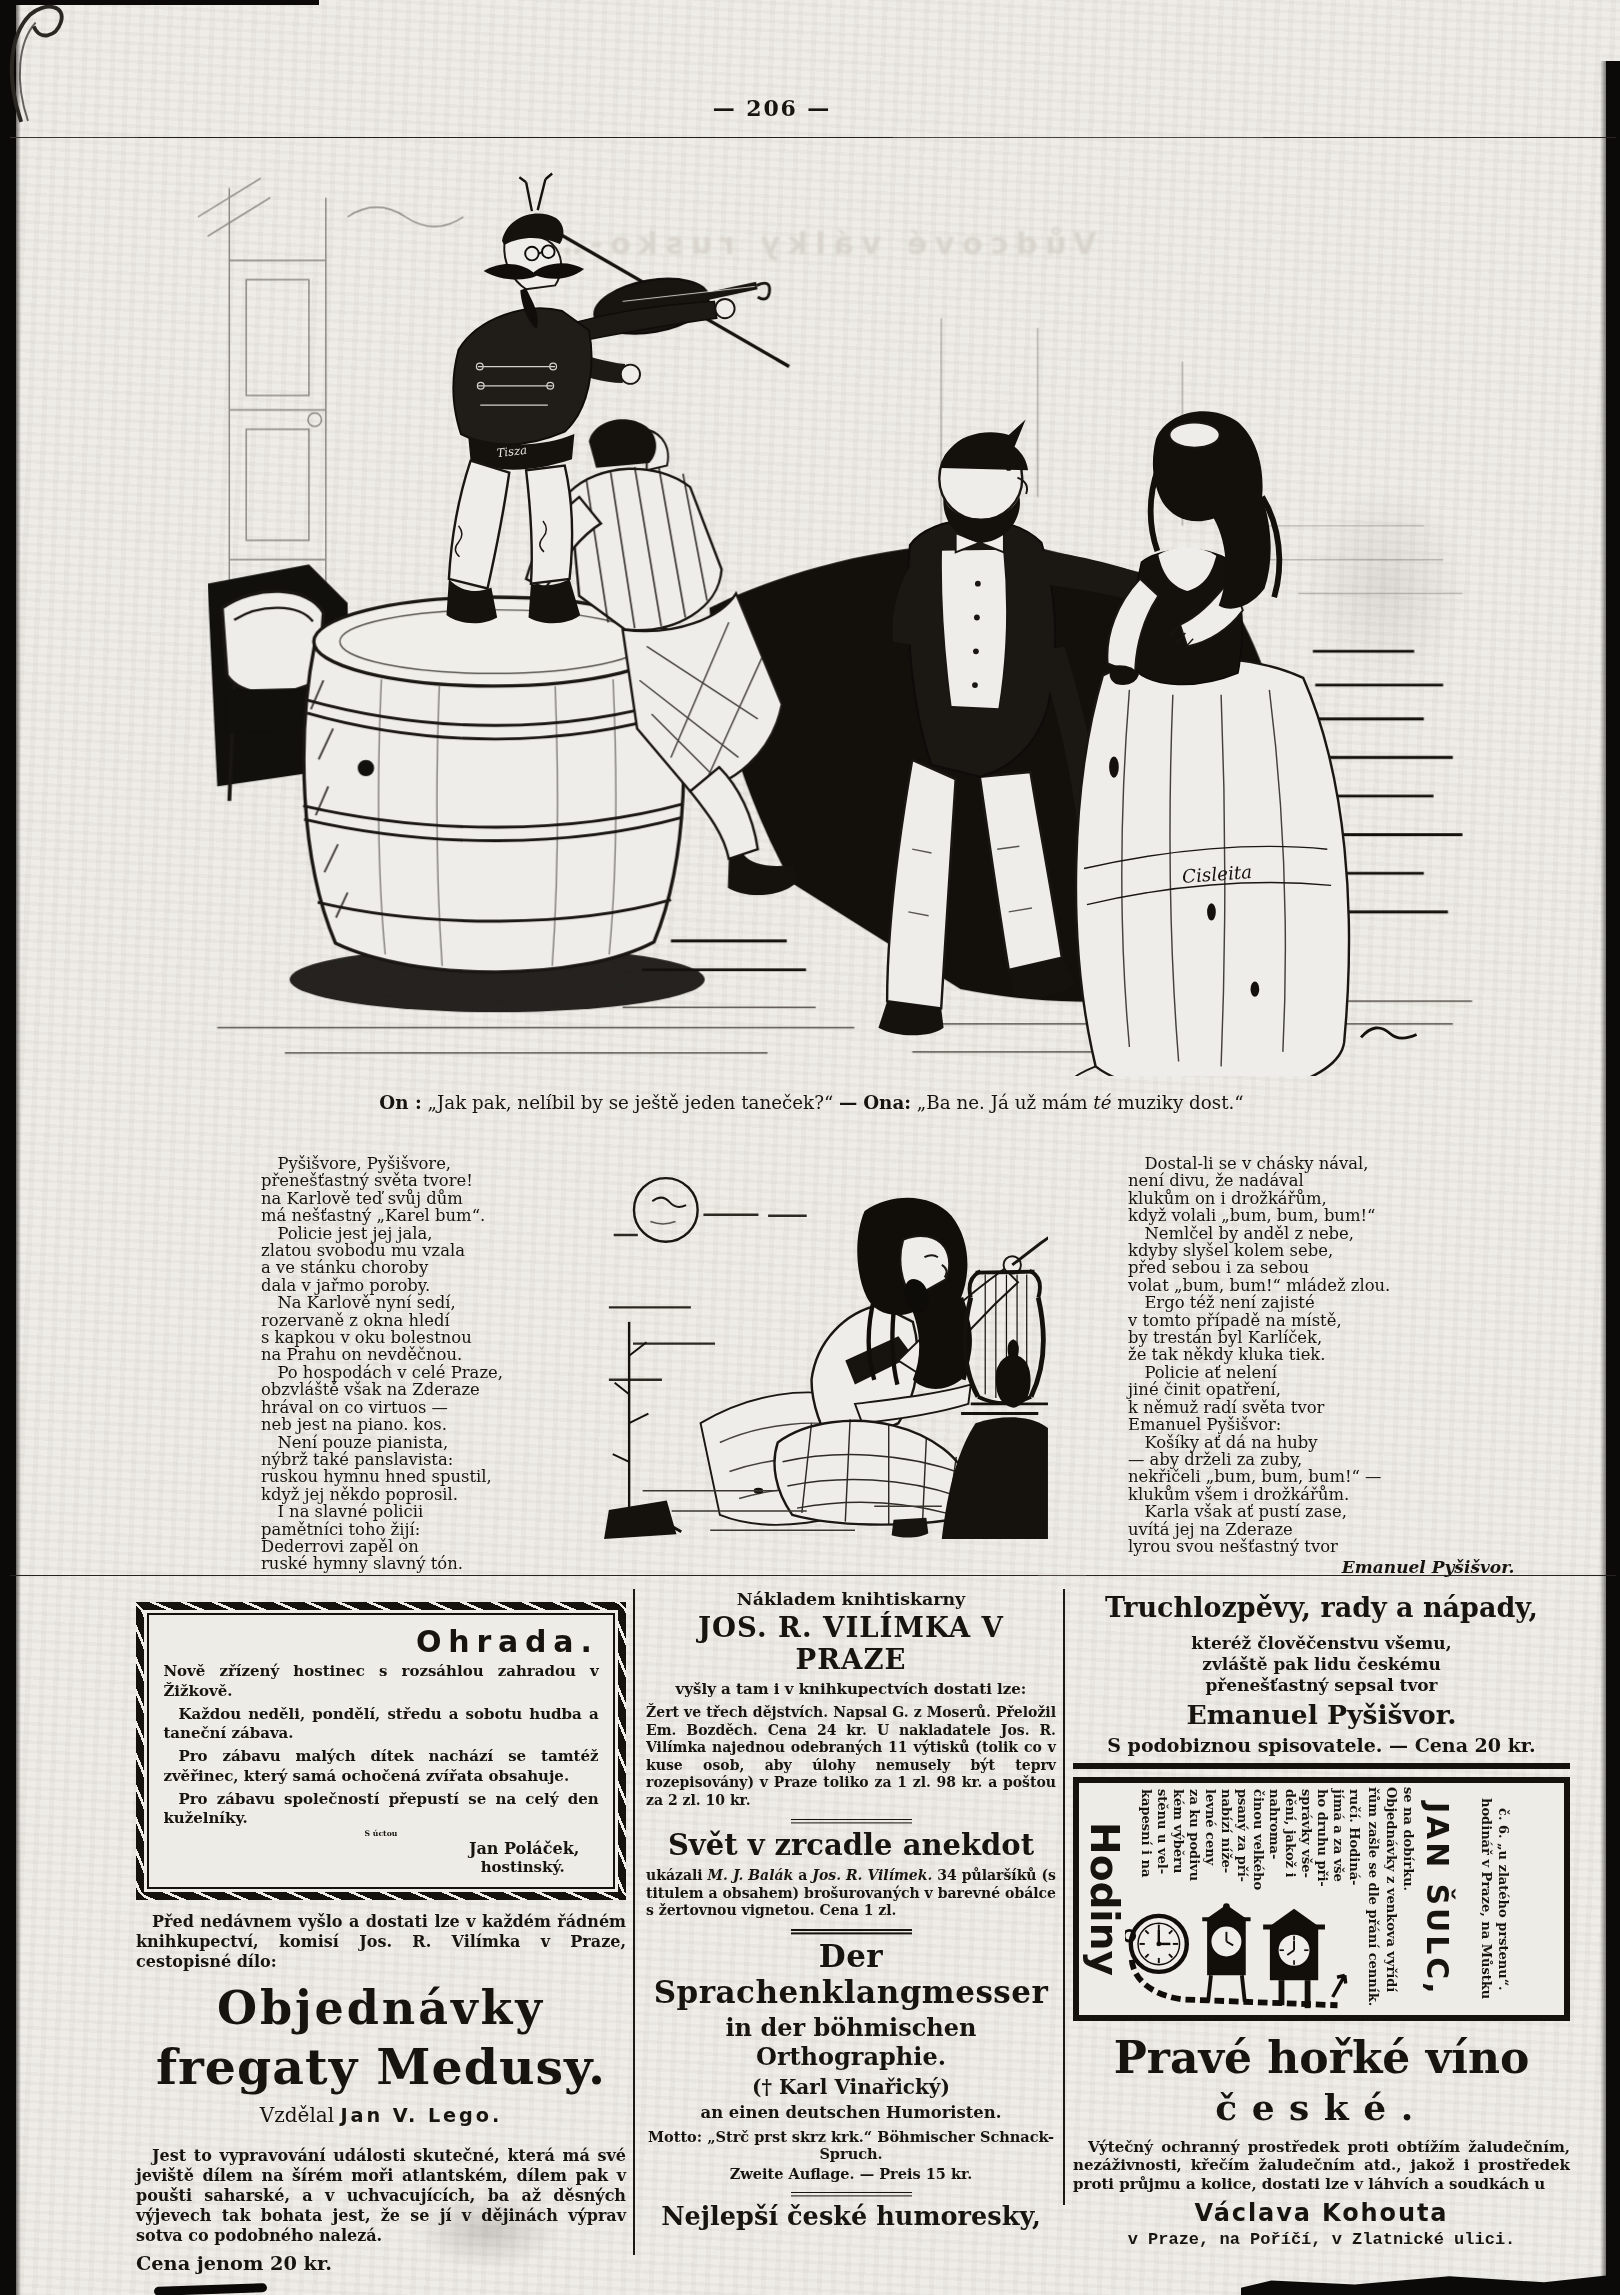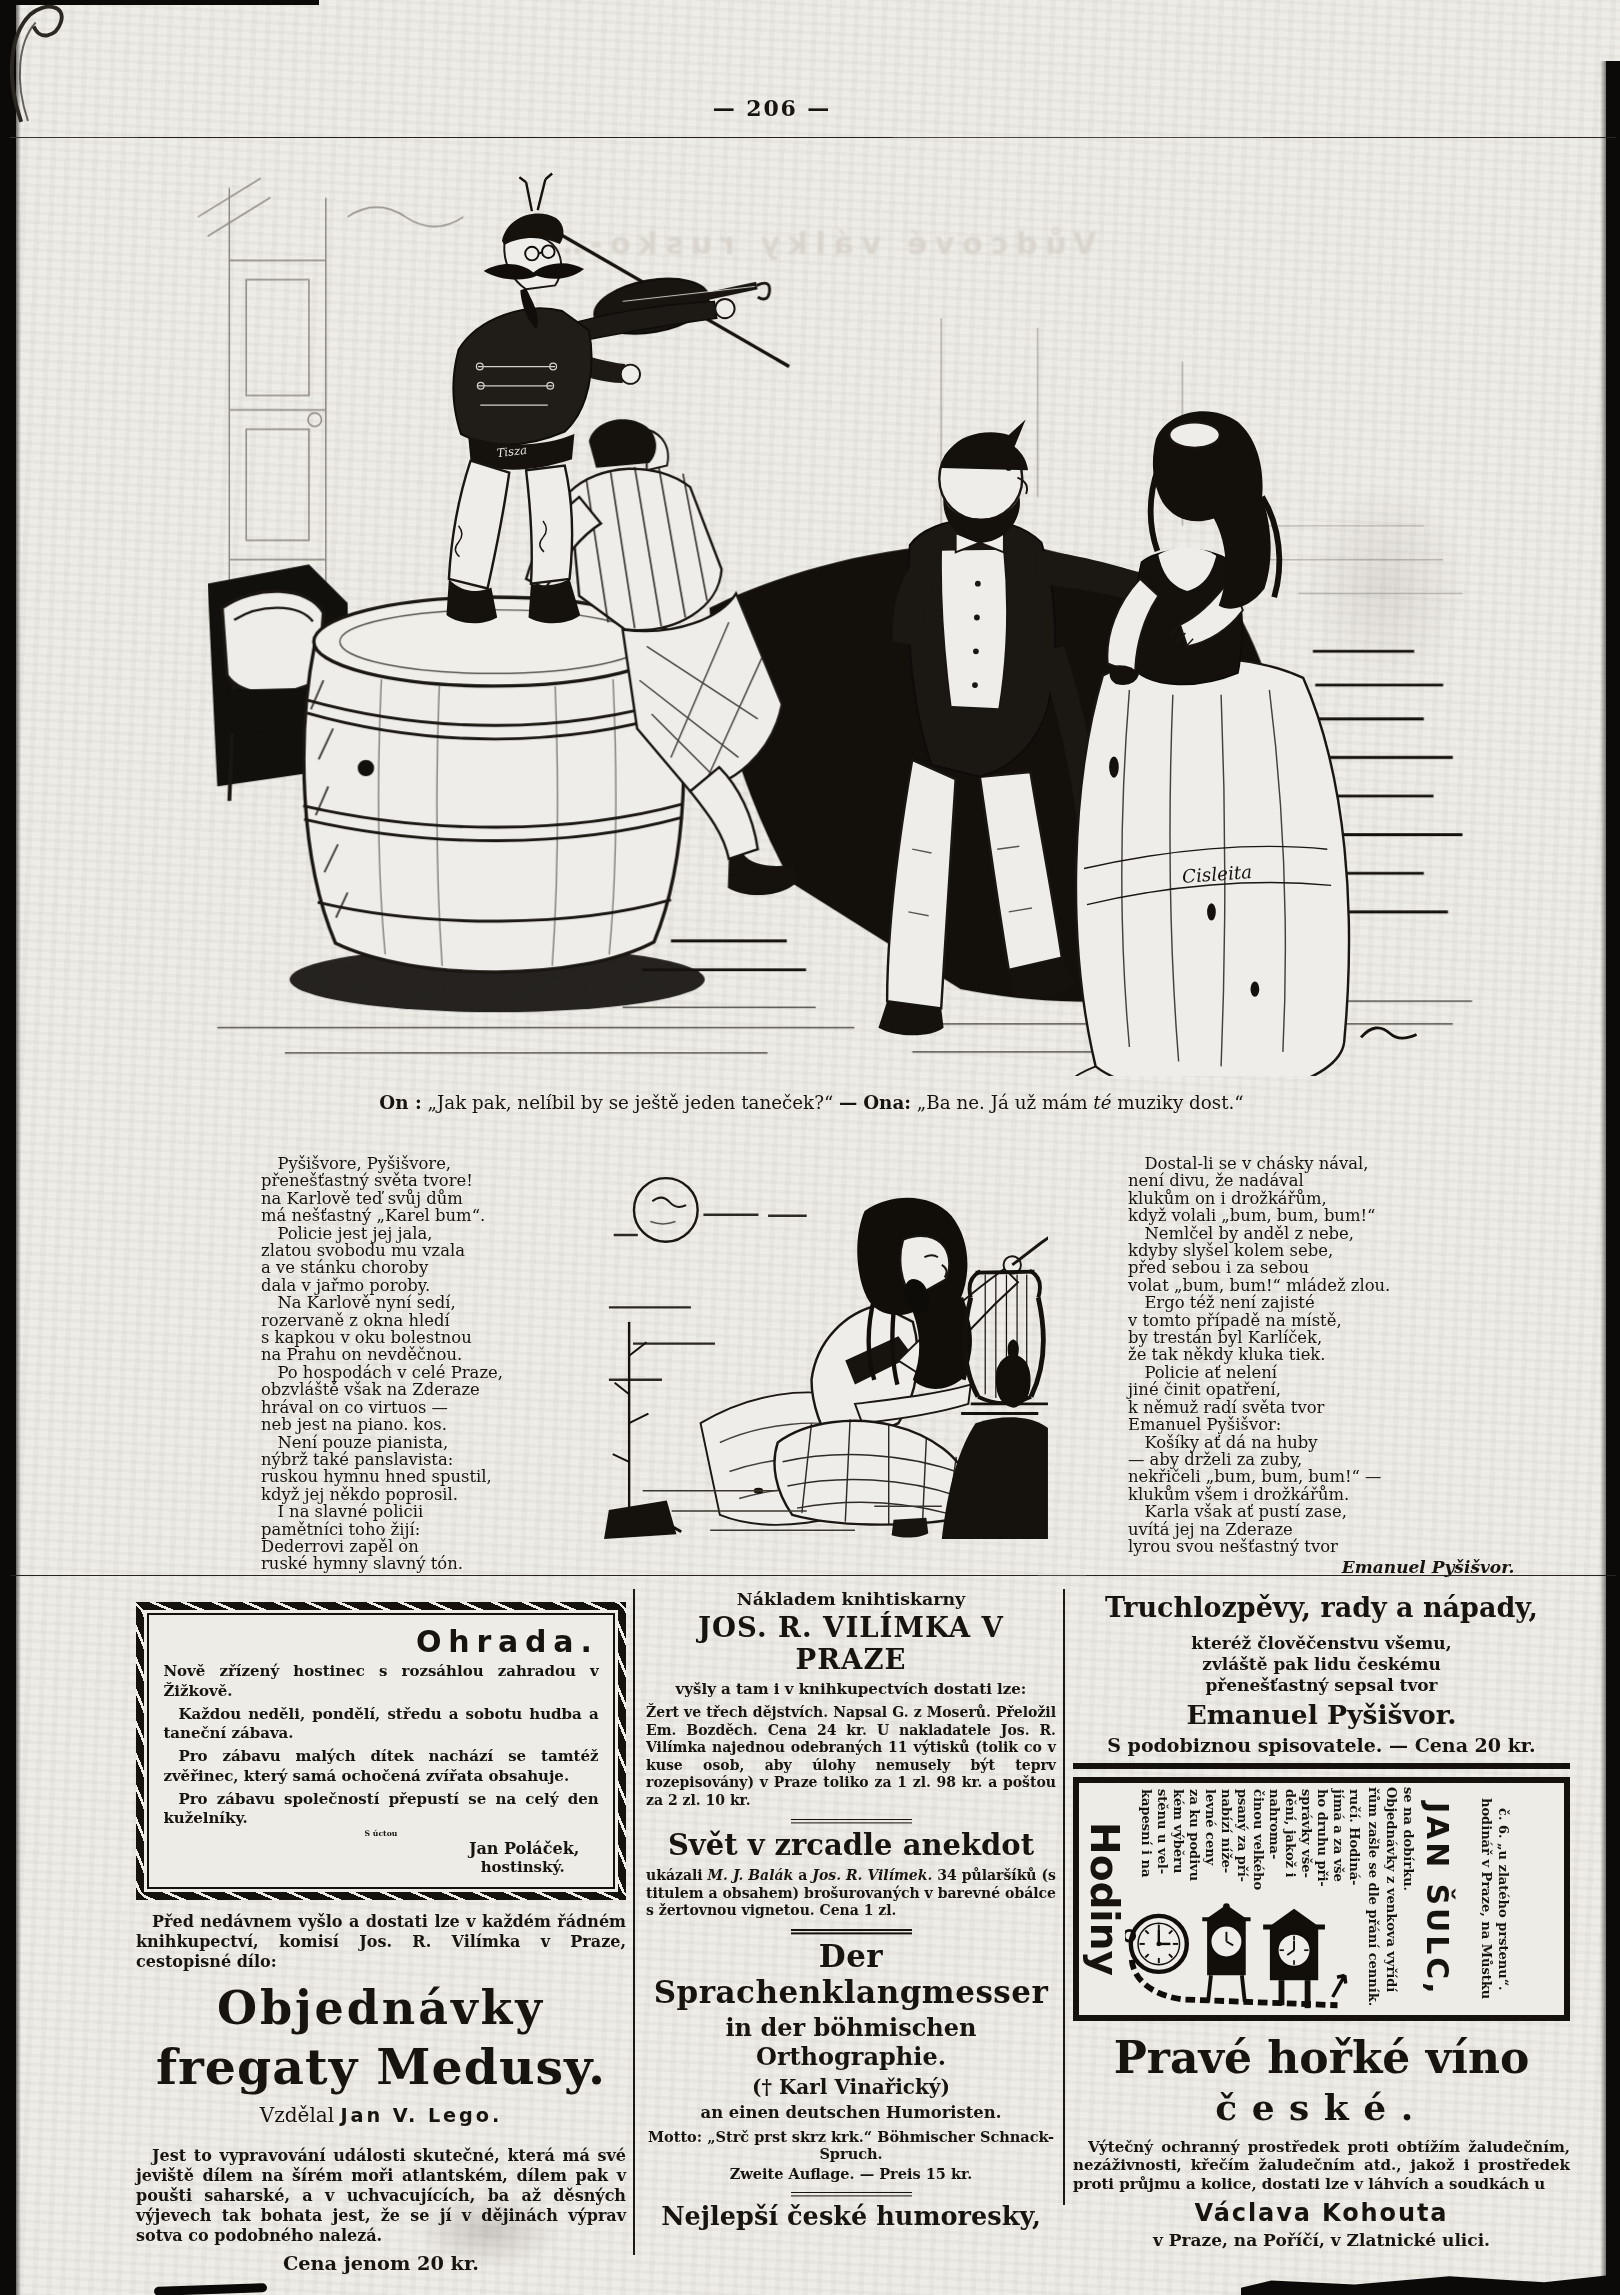--- a/index.html
+++ b/index.html
@@ -69,21 +69,21 @@
   .ohrada .regards{display:block;text-align:center;font-weight:700;}
   .ohrada-sig{ text-align:right;font-size:16px;font-weight:800;padding-right:19.3px;margin-top:1.9px;}
   .ohrada-role{text-align:right;font-size:15px;font-weight:700;padding-right:34px;}
   
   .medusa-intro{margin-top:12.6px;font-size:16px;line-height:20px;text-align:justify;font-weight:700;}
   .t-zt{margin-top:8.7px;text-align:center;font-size:46px;font-weight:700;letter-spacing:2.9px;}
   .t-fm{margin-top:2.9px;text-align:center;font-size:49px;font-weight:800;letter-spacing:1px;}
   .t-vz{margin-top:6.8px;text-align:center;font-size:20px;}
   .t-vz .b{font-weight:800;letter-spacing:2.9px;font-family:"DejaVu Sans","Liberation Sans",sans-serif;font-size:19.3px;}
   .medusa-body{margin-top:19px;font-size:16px;line-height:20px;text-align:justify;font-weight:700;}
-  .medusa-price{margin-top:5.8px;text-align:center;font-size:19.3px;font-weight:800;}
+  .medusa-price{margin-top:5.8px;text-align:left;font-size:19.3px;font-weight:800;}
   
   .m-l1{font-size:17.4px;font-weight:800;}
   .m-l2{margin-top:1.9px;font-size:27.5px;font-weight:800;letter-spacing:1px;}
   .m-l3{margin-top:4.8px;font-size:15px;font-weight:700;}
   .m-title{margin-top:4.8px;font-size:36px;font-weight:800;}
   .m-body{margin-top:6.8px;font-size:14px;line-height:17.4px;font-weight:700;text-align:justify;}
   .mini-rule{width:121px;height:1.4px;background:#15120e;margin:9.7px auto 7.7px;box-shadow:0 3.4px 0 #15120e;}
   .m-svet{font-size:29px;font-weight:700;}
   .m-svet-body{margin-top:5.8px;font-size:14px;line-height:17.4px;font-weight:700;text-align:justify;}
   .m-svet-body .i{font-style:italic;}
@@ -112,21 +112,21 @@
   .hod-tail{position:absolute;left:286px;top:3.9px;height:227px;font-size:13px;font-weight:700;line-height:17.4px;}
   .hod-name{position:absolute;left:341px;top:0;height:100%;text-align:center;font-size:30px;font-weight:800;
     letter-spacing:2.9px;font-family:"DejaVu Sans","Liberation Sans",sans-serif;}
   .hod-addr{position:absolute;left:399px;top:1.9px;height:228px;font-size:13px;font-weight:700;line-height:16.4px;text-align:center;}
   .hod-clocks{position:absolute;left:46px;top:115px;}
   
   .v-t1{margin-top:10.6px;font-size:44px;font-weight:800;}
   .v-t2{margin-top:3.9px;font-size:36px;font-weight:800;letter-spacing:14.5px;}
   .v-body{margin-top:9.7px;font-size:15px;line-height:18.3px;font-weight:700;text-align:justify;}
   .v-name{margin-top:5.8px;font-size:24px;font-weight:800;letter-spacing:1.9px;font-family:"DejaVu Sans","Liberation Sans",sans-serif;}
-  .v-addr{margin-top:2.9px;font-size:17px;font-weight:800;}
+  .v-addr{margin-top:2.9px;font-size:17px;font-weight:800;font-family:Liberation Mono, monospace;}
 </style>
 </head>
 <body>
 
 <div class="page">
 
   <div class="edge-left"></div>
   <div class="edge-left-soft"></div>
   <div class="edge-right"></div>
   <div class="edge-right-soft"></div>

